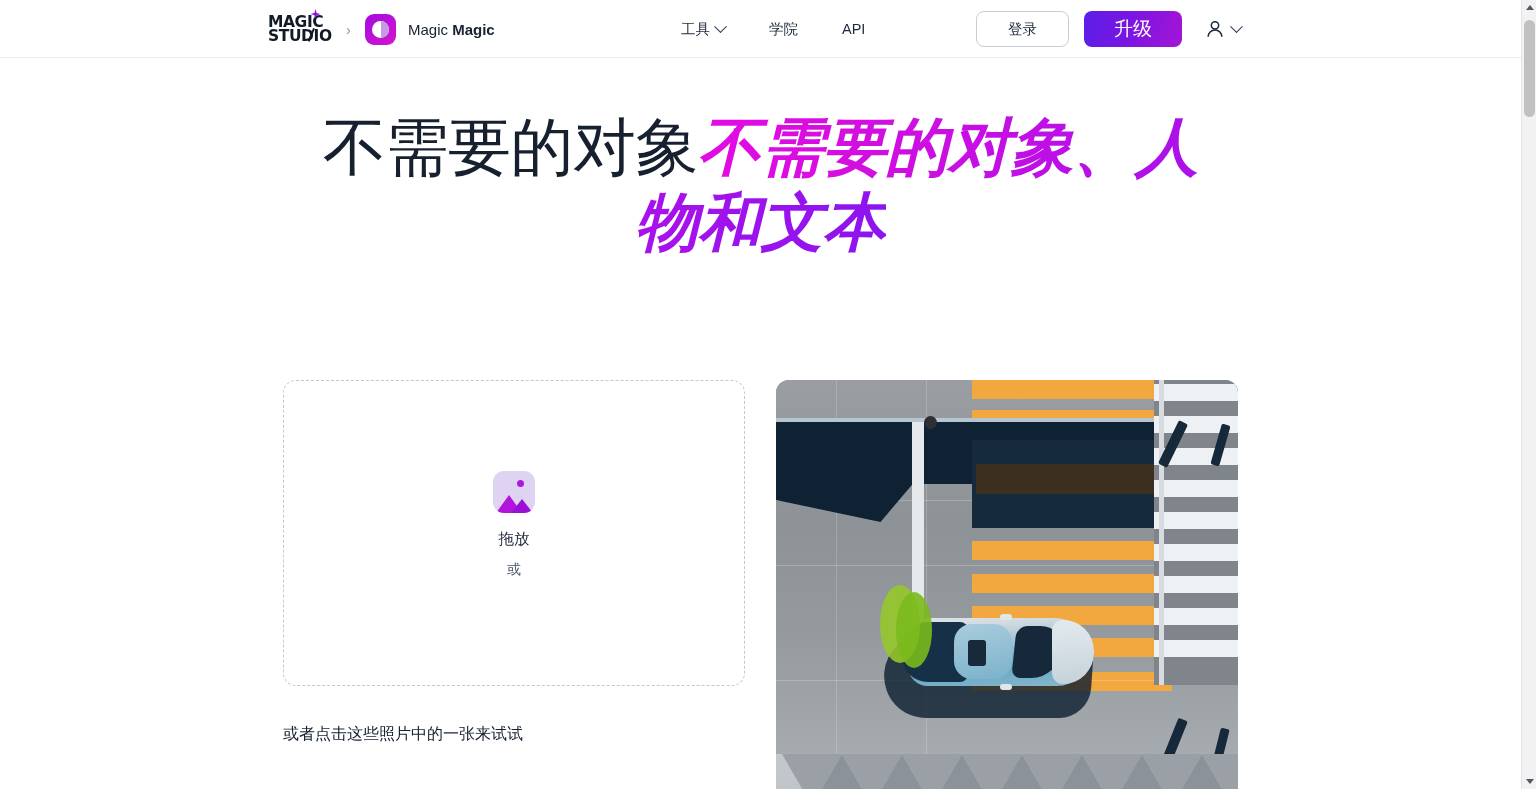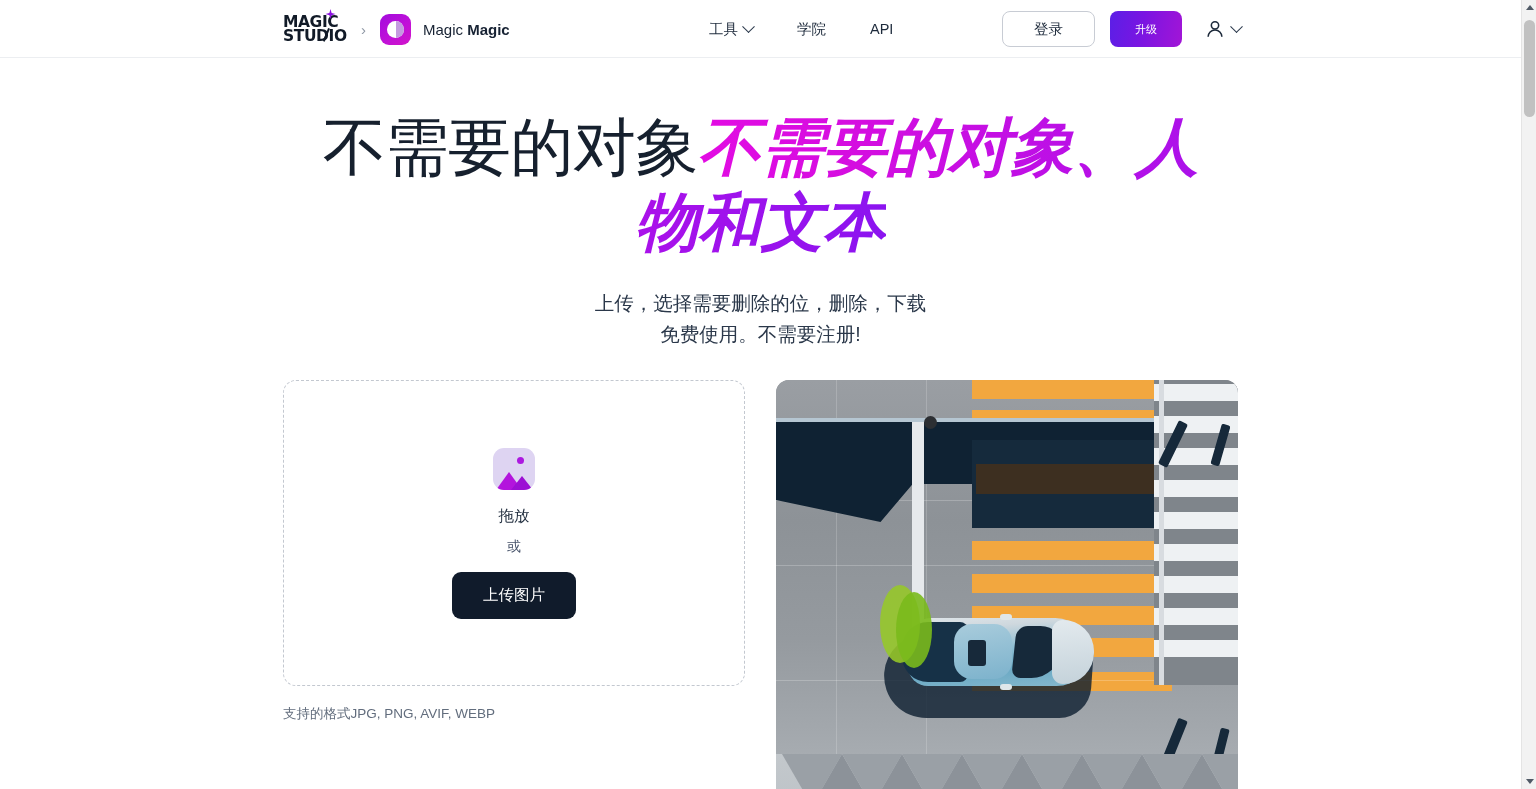--- a/index.html
+++ b/index.html
@@ -17,21 +17,21 @@
 
   
   .header {
     position: absolute; top: 0; left: 0;
     width: 1521px; height: 58px;
     background: #ffffff;
     border-bottom: 1px solid #eceef1;
     display: flex; align-items: center;
   }
   .brand-zone {
-    position: absolute; left: 283px; top: 12px;
+    position: absolute; left: 268px; top: 12px;
     display: flex; align-items: center; gap: 0px;
   }
   .ms-logo {
     position: relative;
     width: 62px; height: 34px;
     display: flex; flex-direction: column;
     justify-content: center;
     line-height: 0.92;
   }
   .ms-logo .ms-line {
@@ -75,21 +75,21 @@
   }
   .app-name {
     margin-left: 12px; font-size: 15px; color: #172233;
     white-space: nowrap;
   }
   .app-name b { font-weight: 700; }
   .app-name span.light { font-weight: 400; }
 
   .nav {
     position: absolute; left: 681px; top: 0; height: 58px;
-    display: flex; align-items: center; gap: 0; margin-left: 28px;
+    display: flex; align-items: center; gap: 0;
   }
   .nav-item {
     font-size: 14.5px; color: #1d2a3b;
     padding: 8px 0; margin-right: 44px;
     display: flex; align-items: center; gap: 6px;
     cursor: pointer; white-space: nowrap;
   }
   .nav-item:last-child { margin-right: 0; }
   .chev-dn {
     display: inline-block; width: 9px; height: 9px;
@@ -103,24 +103,24 @@
     display: flex; align-items: center; gap: 0;
   }
   .btn-login {
     width: 93px; height: 36px; border-radius: 8px;
     border: 1px solid #c8ccd4; background: #fff;
     font-size: 14.5px; color: #1d2a3b; cursor: pointer;
     font-family: inherit;
   }
   .btn-upgrade {
     margin-left: 15px;
-    width: 72px; height: 36px; border-radius: 8px;
+    width: 98px; height: 36px; border-radius: 8px;
     border: none; cursor: pointer;
     background: linear-gradient(100deg, #5b1fe6 0%, #7a15e2 45%, #a215d6 100%);
-    color: #fff; font-size: 11px; font-family: inherit;
+    color: #fff; font-size: 19px; font-family: inherit;
   }
   .user-zone {
     margin-left: 22px; display: flex; align-items: center; gap: 6px;
     cursor: pointer;
   }
 
   
   .hero {
     position: absolute; top: 58px; left: 0; width: 1521px;
     text-align: center;
@@ -426,43 +426,38 @@
           <circle cx="12" cy="8" r="4" fill="none" stroke="#1d2a3b" stroke-width="1.7"></circle>
           <path d="M4.5 20.5 a7.5 7.5 0 0 1 15 0" fill="none" stroke="#1d2a3b" stroke-width="1.7"></path>
         </svg>
         <i class="chev-dn"></i>
       </div>
     </div>
   </div>
 
   <div class="hero">
     <h1 class="headline"><span>不需要的对象</span><span class="hl-accent">不需要的对象、人物和文本</span></h1>
-    <p class="subhead">
-      <span>上传，选择需要删除的位，删除，下载</span><br>
-      <span>免费使用。不需要注册!</span>
-    </p>
   </div>
 
   <div class="cols">
 
     <div class="left-col">
 
       <div class="dropzone">
         <div class="upl-icon">
           <div class="sun"></div>
           <div class="mt1"></div>
           <div class="mt2"></div>
         </div>
         <div class="dz-drag">拖放</div>
         <div class="dz-or">或</div>
-        <button class="btn-upload">上传图片</button>
-      </div>
-
-      <div class="formats">支持的格式JPG, PNG, AVIF, WEBP</div>
-
+      </div>
+
+
+      <div class="tryline">或者点击这些照片中的一张来试试</div>
 
     </div>
 
     <div class="photo-wrap">
       <div class="ph ph-base"></div>
 
       <div class="ph stripes">
         <div class="ostripe" style="top:0px"></div>
         <div class="ostripe" style="top:30px"></div>
         <div class="ostripe" style="top:95px"></div>

